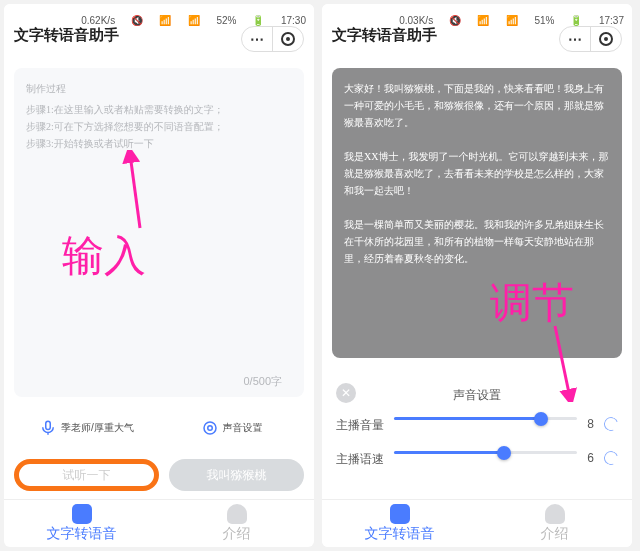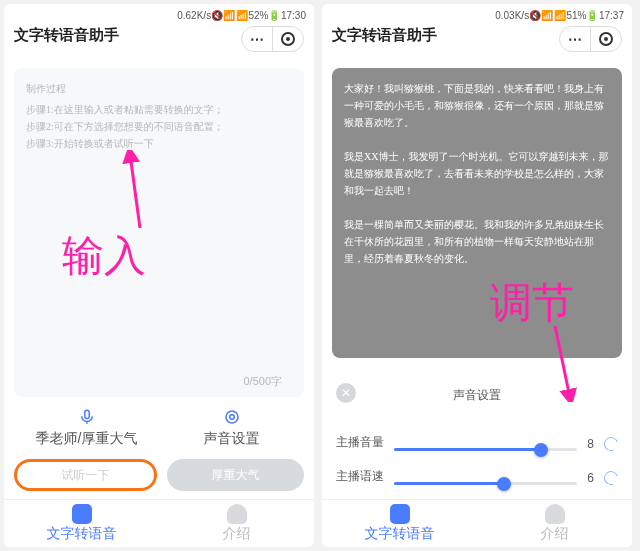--- a/index.html
+++ b/index.html
@@ -22,25 +22,25 @@
     display: flex;
     flex-direction: column;
     overflow: hidden;
     position: relative;
   }
   
   .status {
     height: 22px;
     display: flex;
     justify-content: flex-end;
-    align-items: center;
+    align-items: flex-end;
     font-size: 10px;
     color: #555;
     padding: 0 8px;
-    gap: 0;
+    gap: 16px;
     background: #fff;
   }
   .status .sp { flex: 0 0 auto; }
   
   .titlebar {
     height: 38px;
     display: flex;
     align-items: flex-start;
     padding: 0 10px;
     font-size: 15px;
@@ -98,44 +98,44 @@
   }
   
   .optrow {
     display: flex;
     height: 46px;
     margin: 8px 10px 0 10px;
   }
   .optrow .opt {
     flex: 1;
     display: flex;
-    flex-direction: column;
-    align-items: center;
-    justify-content: center;
-    font-size: 14px;
+    flex-direction: row;
+    align-items: center;
+    justify-content: center;
+    font-size: 10px;
     color: #555;
     gap: 4px;
   }
   .opt svg { width: 18px; height: 18px; }
   
   .btnrow {
     display: flex;
     gap: 10px;
     margin: 8px 10px 0 10px;
   }
   .btnrow .btn {
     flex: 1;
     height: 32px;
     border-radius: 16px;
     display: flex;
     align-items: center;
     justify-content: center;
     font-size: 12px;
   }
-  .btn.ghost { border: 3px solid #f97316; color: #ccc; background: #fff; }
+  .btn.ghost { border: 5px solid #f97316; color: #ccc; background: #fff; }
   .btn.primary { background: #d8dbde; color: #fff; }
   
   .nav {
     height: 48px;
     display: flex;
     border-top: 1px solid #eee;
     margin-top: 8px;
   }
   .nav .tab {
     flex: 1;
@@ -171,21 +171,21 @@
   }
   .sheet-close {
     position: absolute; left: 0; top: 0;
     width: 20px; height: 20px; border-radius: 50%;
     background: #d6d7da; color: #fff;
     display: flex; align-items: center; justify-content: center;
     font-size: 12px;
   }
   .slrow {
     display: flex;
-    align-items: flex-end;
+    align-items: flex-start;
     gap: 10px;
     height: 34px;
     font-size: 12px;
     color: #555;
   }
   .slider {
     flex: 1;
     height: 3px;
     background: #e2e4e8;
     border-radius: 2px;
@@ -267,21 +267,21 @@
           <circle cx="12" cy="12" r="8"></circle>
         </svg>
       <span>声音设置</span>
     </div>
   </div>
   <div class="btnrow">
     <div class="btn ghost">
         <span>试听一下</span>
       </div>
     <div class="btn primary">
-        <span>厚重大气</span>
+        <span>我叫猕猴桃</span>
       </div>
   </div>
   <div class="nav">
     <div class="tab active">
       <div class="tabicon"></div>
       <span>文字转语音</span>
     </div>
     <div class="tab inactive">
       <div class="tabicon"></div>
       <span>介绍</span>

